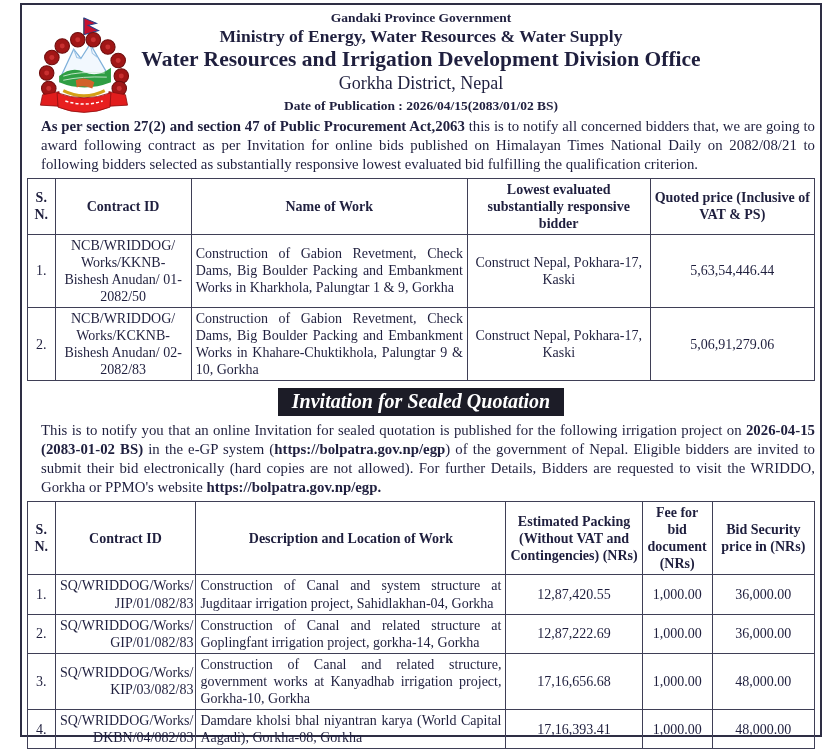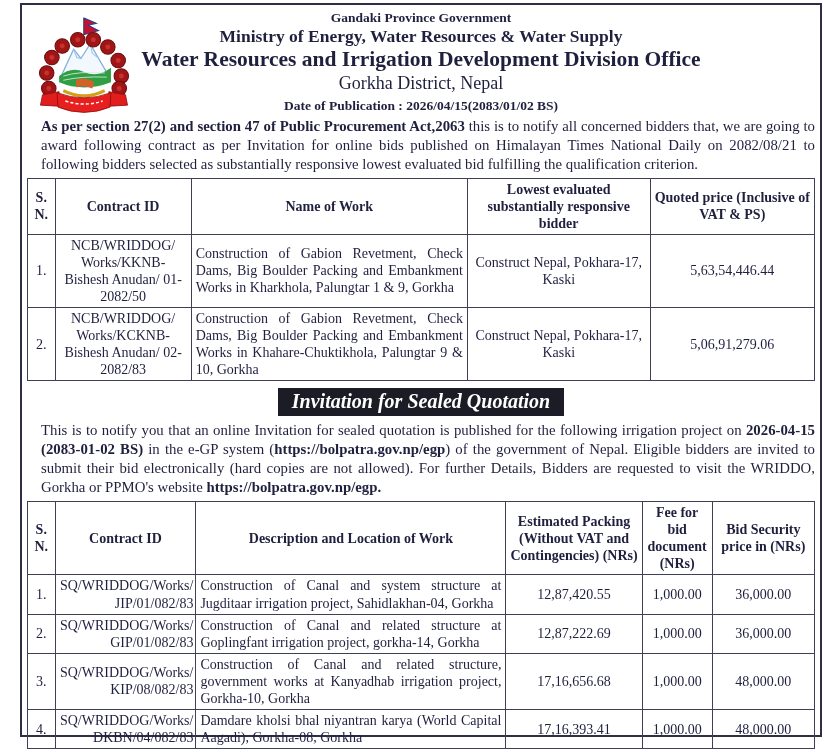--- a/index.html
+++ b/index.html
@@ -191,21 +191,21 @@
     <tr>
       <td>2.</td>
       <td class="left">SQ/WRIDDOG/Works/ GIP/01/082/83</td>
       <td class="just">Construction of Canal and related structure at Goplingfant irrigation project, gorkha-14, Gorkha</td>
       <td>12,87,222.69</td>
       <td>1,000.00</td>
       <td>36,000.00</td>
     </tr>
     <tr>
       <td>3.</td>
-      <td class="left">SQ/WRIDDOG/Works/ KIP/08/082/83</td>
+      <td class="left">SQ/WRIDDOG/Works/ KIP/03/082/83</td>
       <td class="just">Construction of Canal and related structure, government works at Kanyadhab irrigation project, Gorkha-10, Gorkha</td>
       <td>17,16,656.68</td>
       <td>1,000.00</td>
       <td>48,000.00</td>
     </tr>
     <tr>
       <td>4.</td>
       <td class="left">SQ/WRIDDOG/Works/ DKBN/04/082/83</td>
       <td class="just">Damdare kholsi bhal niyantran karya (World Capital Aagadi), Gorkha-08, Gorkha</td>
       <td>17,16,393.41</td>

